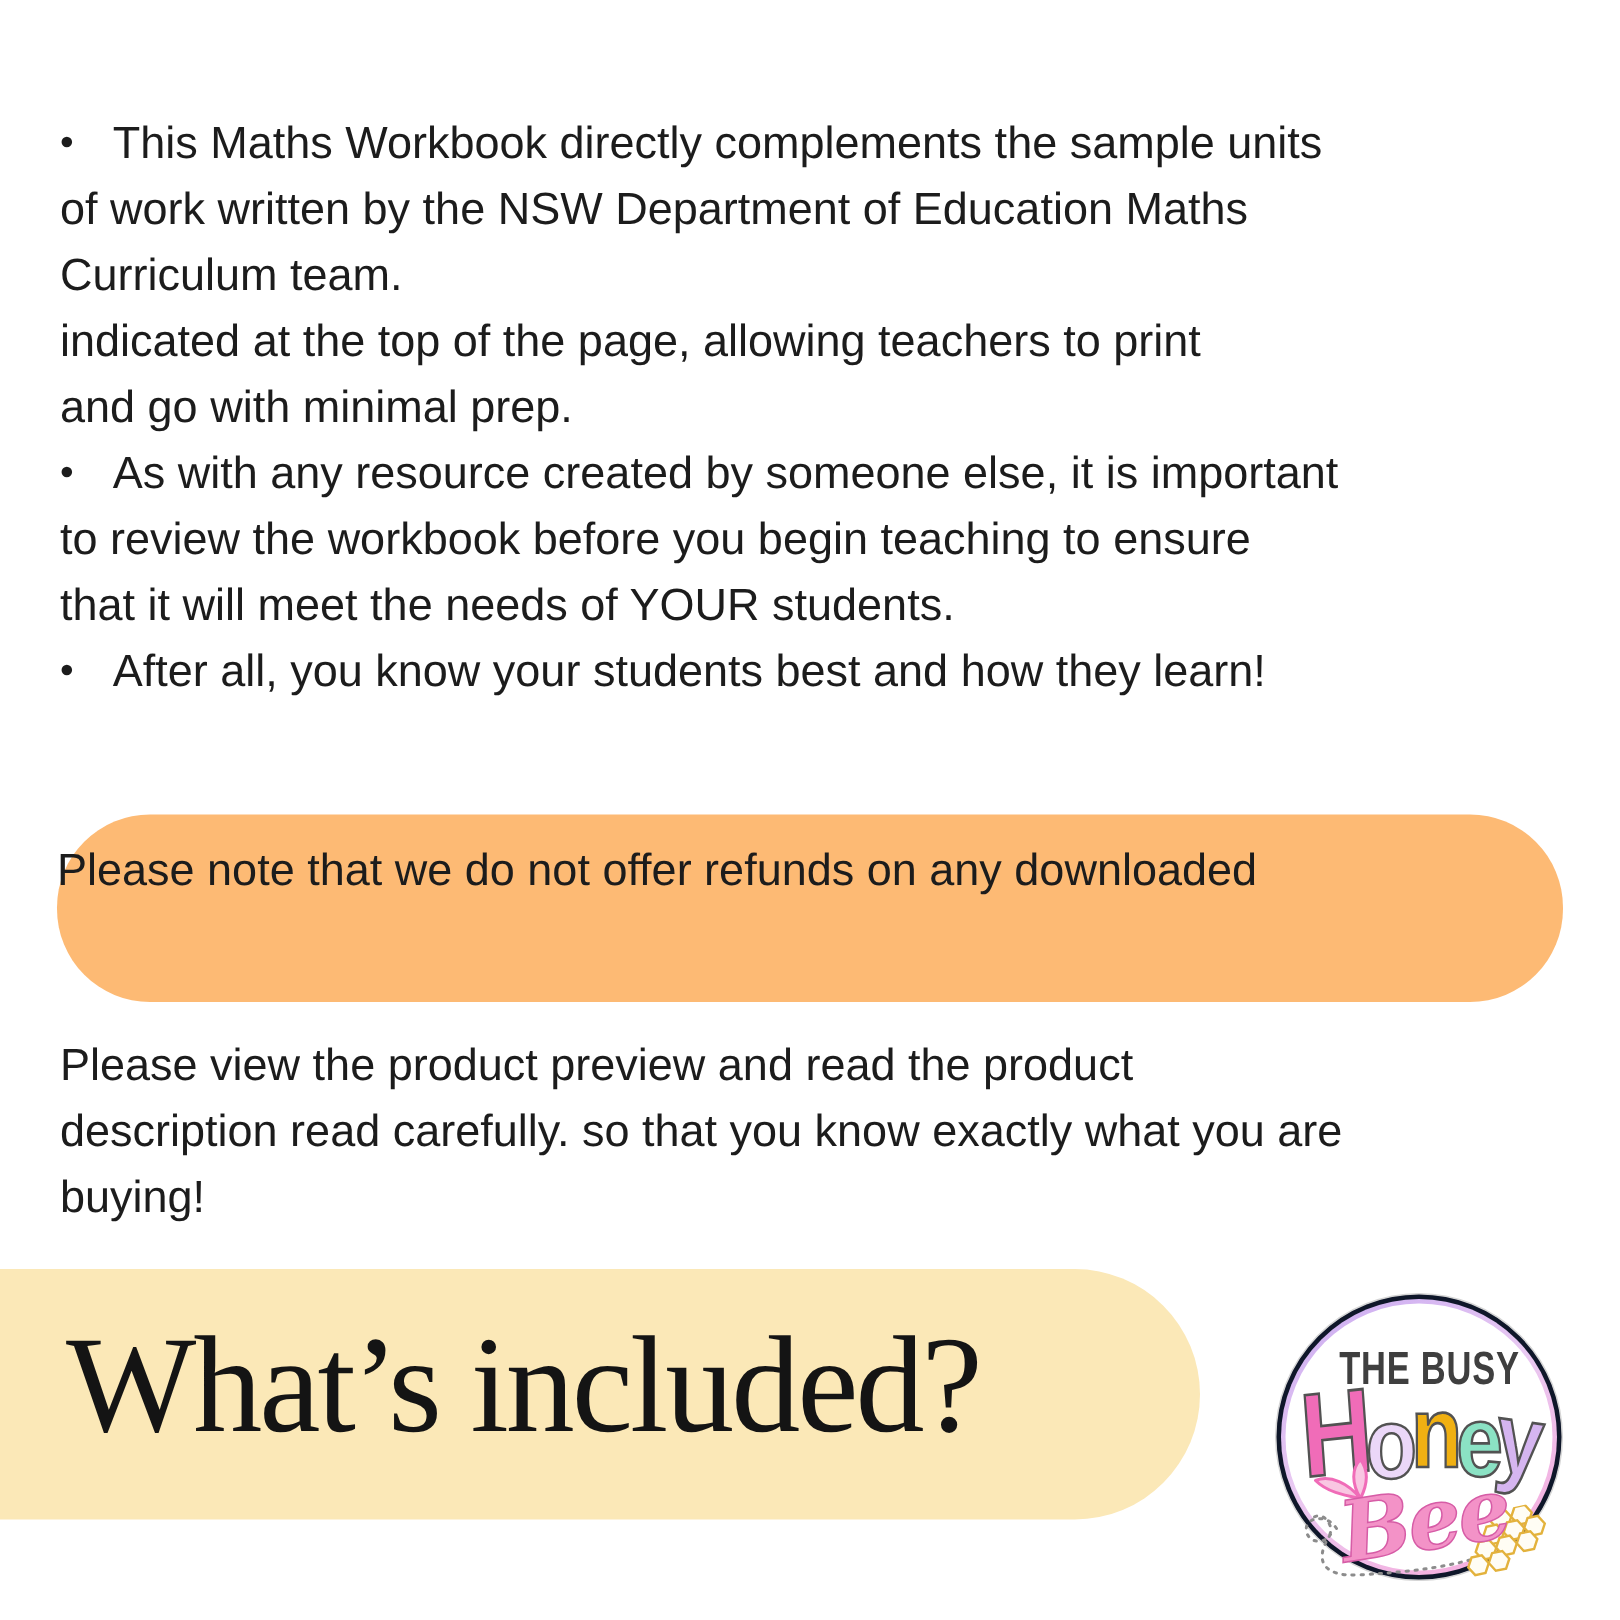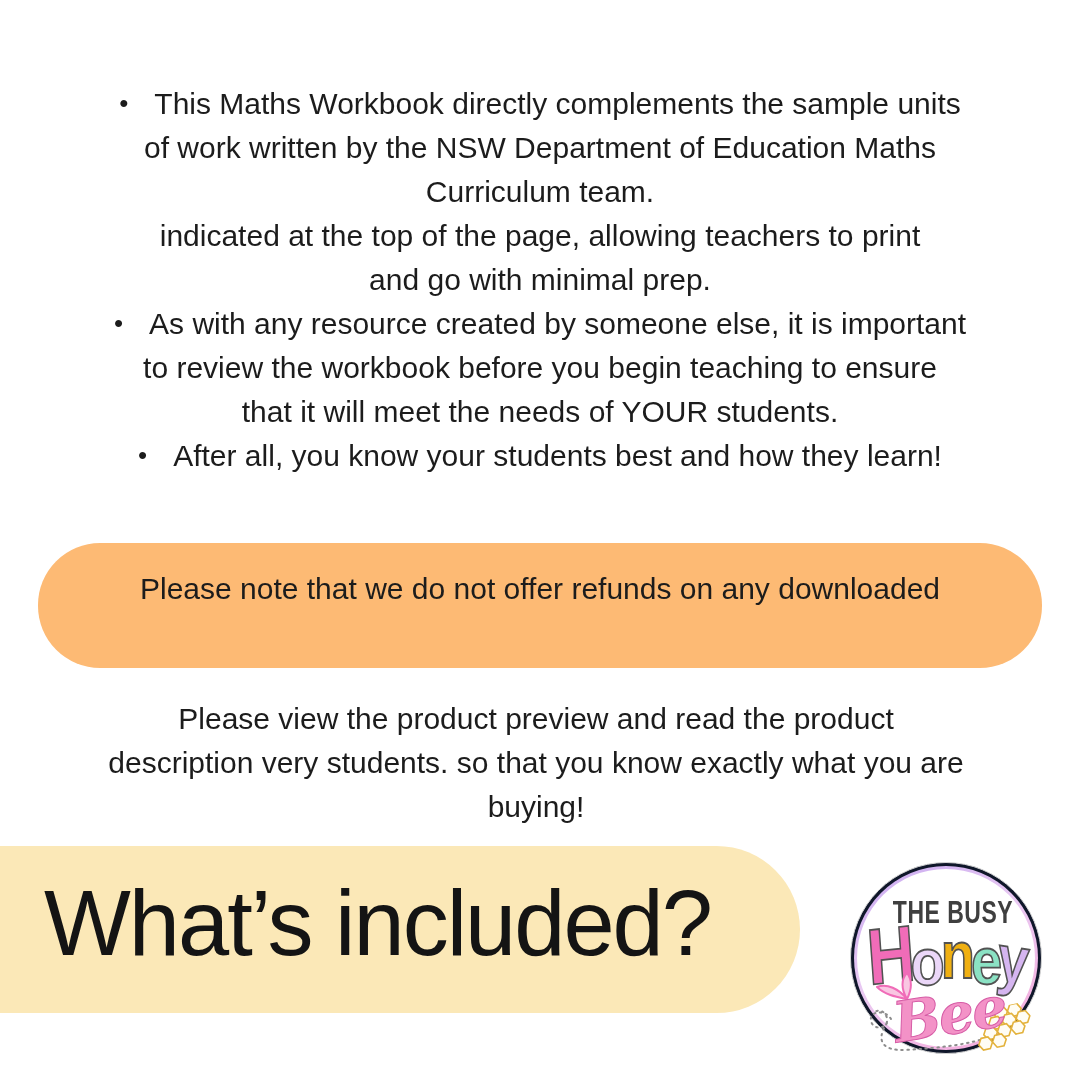--- a/index.html
+++ b/index.html
@@ -1,20 +1,20 @@
 <!DOCTYPE html>
 <html><head>
 <meta charset="utf-8">
 <style>
   html,body{margin:0;padding:0;background:#ffffff;}
   .canvas{
     position:relative;width:1080px;height:1080px;background:#ffffff;overflow:hidden;
     font-family:"Liberation Sans",sans-serif;color:#1c1c1c;font-weight:300;
   }
-  .line{height:44px;line-height:60px;text-align:center;white-space:nowrap;font-size:30px;}
+  .line{height:44px;line-height:44px;white-space:nowrap;font-size:30px;}
   .u{text-decoration-thickness:2.5px;text-underline-offset:7px;}
   .dot{display:inline-block;margin-right:26px;transform:translateY(-2px);font-size:26px;}
 
   .bullets{position:absolute;top:74px;left:40px;right:40px;}
 
   .note-box{
     position:absolute;top:543px;left:38px;width:1004px;height:125px;
     border-radius:62px;padding-top:16px;box-sizing:border-box;
   }
 
@@ -79,25 +79,25 @@
 
     <div class="line"><span class="dot">•</span><span>After all, you know your students best and how they learn!</span></div>
   </section>
 
   <section class="note-box" style="background-color: #fdba74;">
     <div class="line"><span class="u">Please note that we do not offer refunds on any downloaded</span></div>
   </section>
 
   <section class="preview">
     <div class="line"><span>Please view the product preview and </span><span class="u">read the product</span></div>
-    <div class="line"><span class="u">description very students</span><span>. so that you know exactly what you are</span></div>
+    <div class="line"><span class="u">description read carefully</span><span>. so that you know exactly what you are</span></div>
     <div class="line"><span>buying!</span></div>
   </section>
 
-  <section class="heading-box" style="background-color: rgb(251, 232, 183);">
+  <section class="heading-box" style="background-color: rgb(251, 232, 183); font-family: Liberation Serif, serif;">
     <h1>What’s included?</h1>
   </section>
 
   <div class="logo">
     <div class="logo-outer">
       <div class="logo-grad">
         <div class="logo-face">
 
           <div class="logo-top" style="color: rgb(63, 63, 63);">THE BUSY</div>
 

